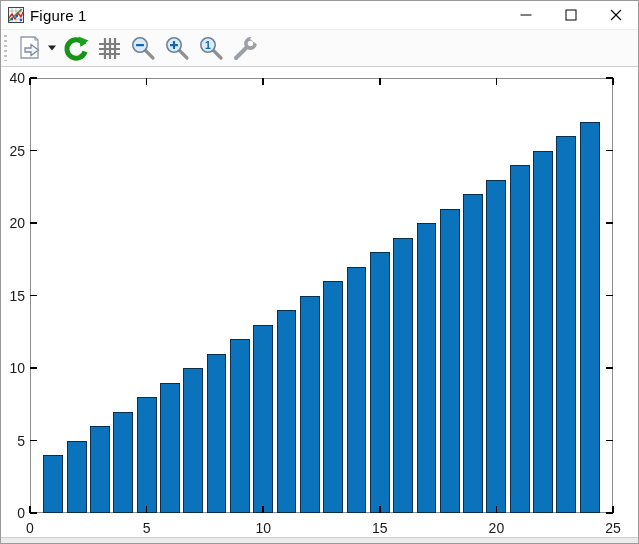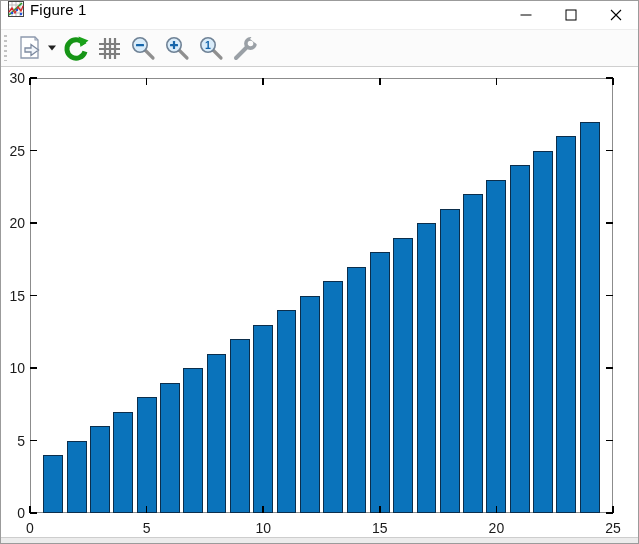--- a/index.html
+++ b/index.html
@@ -1,20 +1,20 @@
 <!DOCTYPE html>
 <html><head>
 <meta charset="utf-8">
 <style>
   html,body{margin:0;padding:0;width:639px;height:544px;overflow:hidden;
     font-family:"Liberation Sans",sans-serif;background:#fff;}
   .window{position:absolute;inset:0;background:#fff;border:1px solid #9b9b9b;box-sizing:border-box;}
 
   
-  .titlebar{position:absolute;left:0;top:0;right:0;height:28px;background:#fff;display:flex;}
+  .titlebar{position:absolute;left:0;top:0;right:0;height:28px;background:#fff;display:flex;align-items:center;}
   .titlebar .appicon{width:16px;height:16px;margin:0 6px 0 7px;flex:0 0 auto;}
   .titlebar .title{font-size:15px;color:#000;letter-spacing:.2px;}
   .win-controls{position:absolute;right:0;top:0;height:28px;display:flex;}
   .win-btn{width:45px;height:28px;display:flex;align-items:center;justify-content:center;background:transparent;}
   .win-btn svg{display:block;}
 
   
   .toolbar{position:absolute;left:0;top:28px;right:0;height:38px;background:#fbfbfb;
     border-top:1px solid #ededed;border-bottom:1px solid #cfcfcf;box-sizing:border-box;
     display:flex;align-items:center;}
@@ -195,18 +195,18 @@
         <div class="axis-label x-label" style="left: 262.2px; top: 453px; color: rgb(26, 26, 26);">10</div>
         <div class="axis-label x-label" style="left: 378.8px; top: 453px; color: rgb(26, 26, 26);">15</div>
         <div class="axis-label x-label" style="left: 495.4px; top: 453px; color: rgb(26, 26, 26);">20</div>
         <div class="axis-label x-label" style="left: 612px; top: 453px; color: rgb(26, 26, 26);">25</div>
         <div class="axis-label y-label" style="left: 0px; top: 438px; color: rgb(26, 26, 26);">0</div>
         <div class="axis-label y-label" style="left: 0px; top: 365.5px; color: rgb(26, 26, 26);">5</div>
         <div class="axis-label y-label" style="left: 0px; top: 293px; color: rgb(26, 26, 26);">10</div>
         <div class="axis-label y-label" style="left: 0px; top: 220.5px; color: rgb(26, 26, 26);">15</div>
         <div class="axis-label y-label" style="left: 0px; top: 148px; color: rgb(26, 26, 26);">20</div>
         <div class="axis-label y-label" style="left: 0px; top: 75.5px; color: rgb(26, 26, 26);">25</div>
-        <div class="axis-label y-label" style="left: 0px; top: 3px; color: rgb(26, 26, 26);">30</div>
+        <div class="axis-label y-label" style="left: 0px; top: 3px; color: rgb(26, 26, 26);">40</div>
       </div>
   </div>
 
   <div class="bottom-strip"></div>
 </div>
 
 </body></html>

